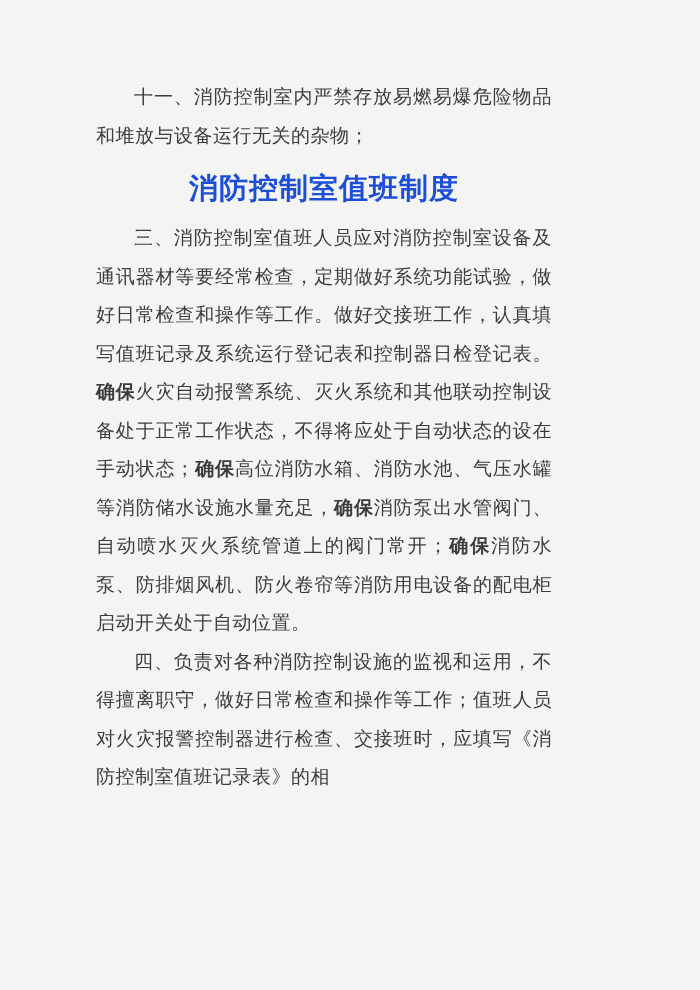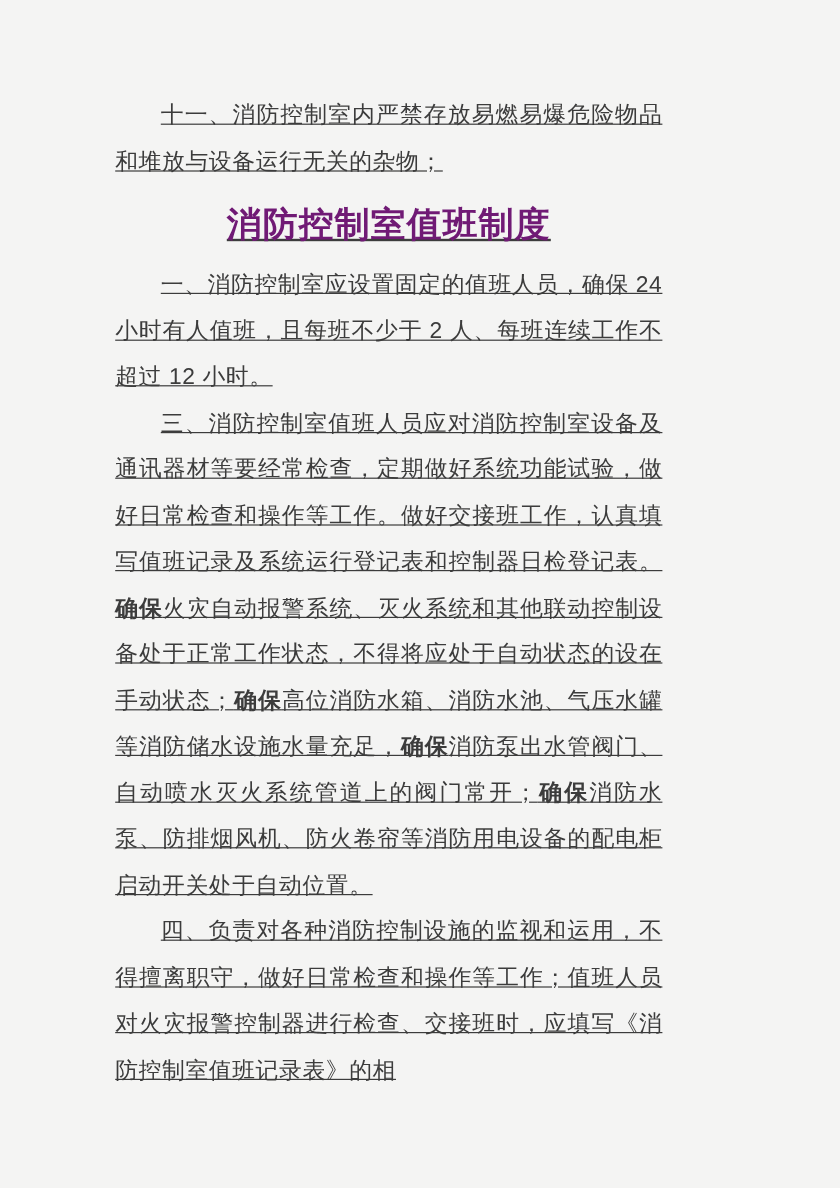--- a/index.html
+++ b/index.html
@@ -12,54 +12,52 @@
     background: #f4f4f3;
     overflow: hidden;
     font-family: "Liberation Sans", "DejaVu Sans", sans-serif;
   }
   .page {
     box-sizing: border-box;
     width: 628px;
     height: 990px;
     padding: 78px 76px 0 96px;
     color: #3c3c3c;
-    text-decoration: underline;
   }
   .para {
     margin: 0;
     font-size: 19px;
     line-height: 38.5px;
     text-align: justify;
     text-justify: inter-ideograph;
     text-indent: 2em;
     letter-spacing: 0.5px;
   }
   .doc-title {
     margin: 10px 0 8px 0;
     font-size: 29px;
     line-height: 46px;
     font-weight: 700;
     text-align: center;
-    color: #701a75;
+    color: #1d4ed8;
     letter-spacing: 1px;
   }
   .para b {
     font-weight: 700;
   }
 </style>
 </head>
 <body>
 
 <div class="page">
 
   <p class="para">十一、消防控制室内严禁存放易燃易爆危险物品和堆放与设备运行无关的杂物；</p>
 
 
   <h1 class="doc-title">消防控制室值班制度</h1>
 
-  <p class="para">一、消防控制室应设置固定的值班人员，确保 24 小时有人值班，且每班不少于 2 人、每班连续工作不超过 12 小时。</p>
 
 
   <p class="para"><span>三、消防控制室值班人员应对消防控制室设备及通讯器材等要经常检查，定期做好系统功能试验，做好日常检查和操作等工作。做好交接班工作，认真填写值班记录及系统运行登记表和控制器日检登记表。</span><b>确保</b><span>火灾自动报警系统、灭火系统和其他联动控制设备处于正常工作状态，不得将应处于自动状态的设在手动状态；</span><b>确保</b><span>高位消防水箱、消防水池、气压水罐等消防储水设施水量充足，</span><b>确保</b><span>消防泵出水管阀门、自动喷水灭火系统管道上的阀门常开；</span><b>确保</b><span>消防水泵、防排烟风机、防火卷帘等消防用电设备的配电柜启动开关处于自动位置。</span></p>
 
   <p class="para">四、负责对各种消防控制设施的监视和运用，不得擅离职守，做好日常检查和操作等工作；值班人员对火灾报警控制器进行检查、交接班时，应填写《消防控制室值班记录表》的相</p>
 
 </div>
 
 </body></html>

